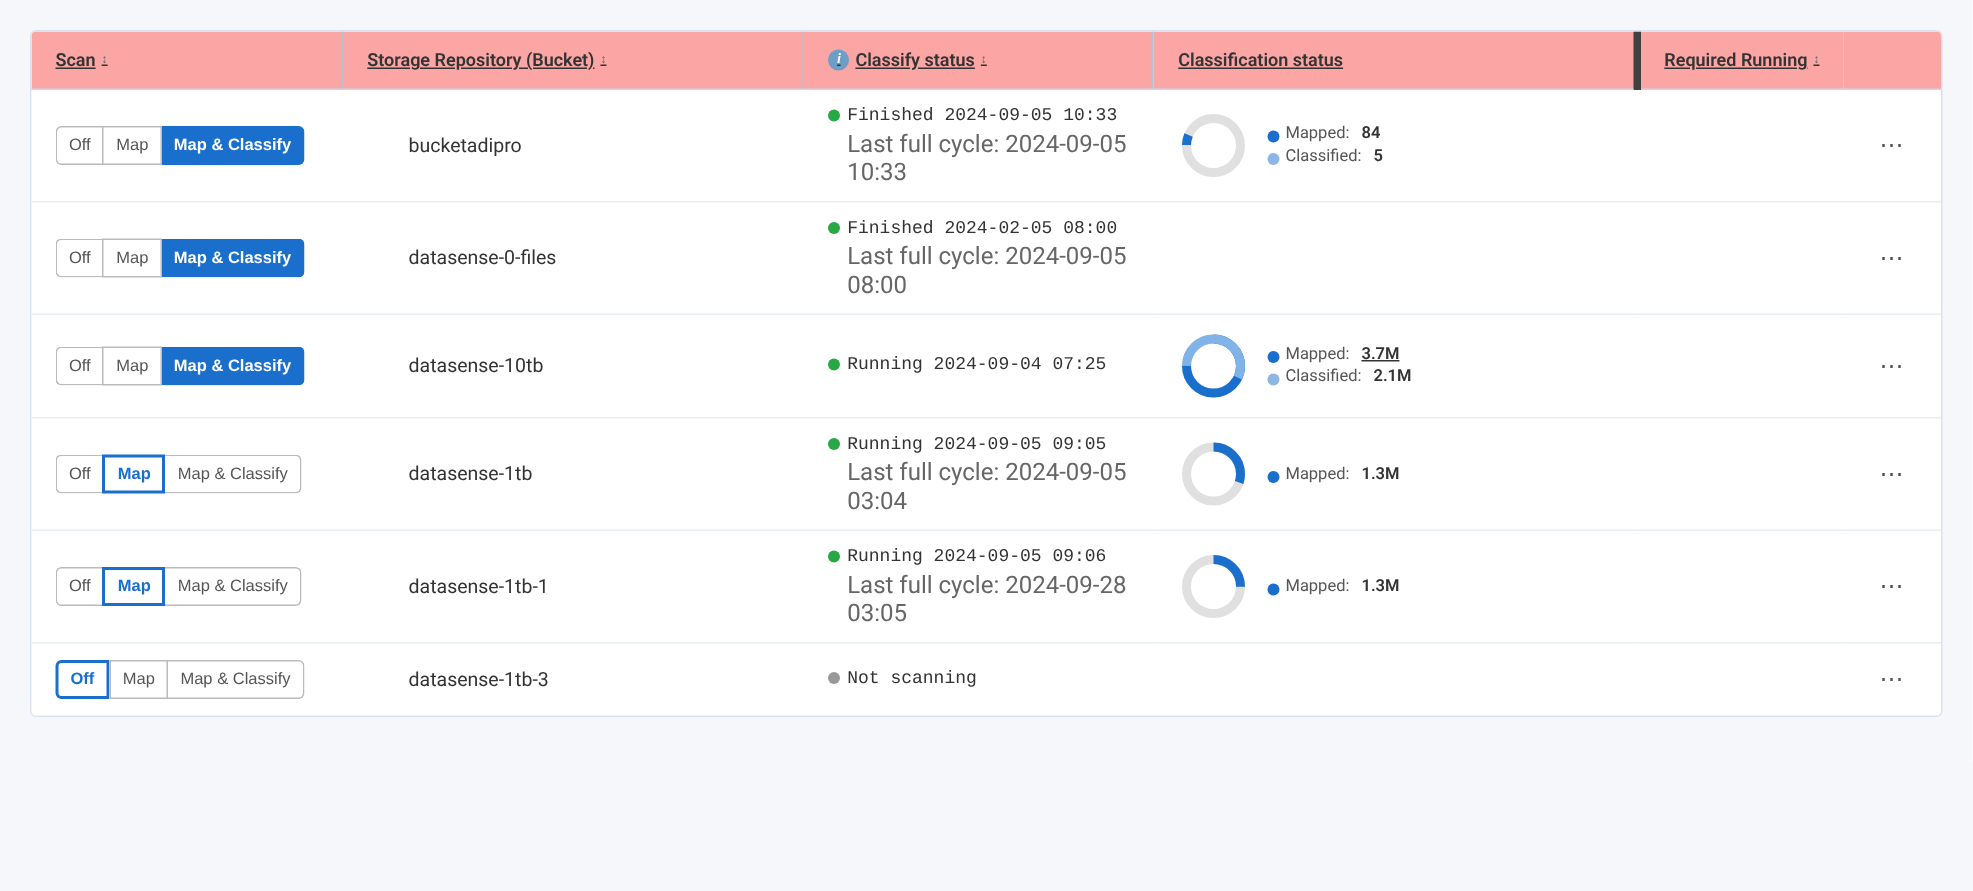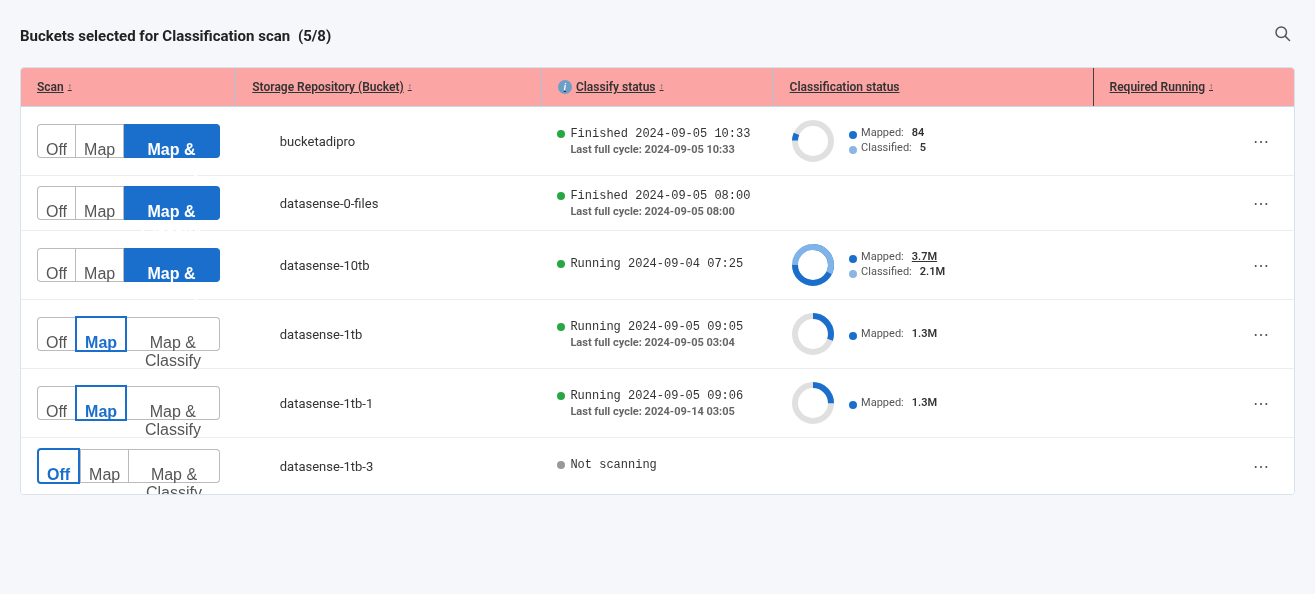--- a/index.html
+++ b/index.html
@@ -99,22 +99,22 @@
       vertical-align: middle;
     }
     .scan-cell {
       display: flex;
       align-items: center;
       gap: 0;
     }
     .scan-btn {
       border: 1px solid #bbb;
       background: #fff;
-      font-size: 16px;
-      padding: 16px 8px;
+      font-size: 11px;
+      padding: 3px 8px;
       cursor: pointer;
       color: #555;
       height: 26px;
     }
     .scan-btn:first-child {
       border-radius: 4px 0 0 4px;
       border-right: none;
     }
     .scan-btn:nth-child(2) {
       border-radius: 0;
@@ -153,23 +153,22 @@
     .dot-green { background: #28a745; }
     .dot-gray { background: #999; }
     .status-line {
       display: flex;
       align-items: center;
       margin-bottom: 2px;
       font-family: Liberation Mono, monospace;
     }
     .last-cycle {
       color: #666;
-      font-size: 11px;
+      font-size: 16px;
       margin-left: 13px;
-      font-weight: bold;
     }
     .classification-cell {
       display: flex;
       align-items: center;
       gap: 12px;
     }
     
     .donut-chart {
       width: 48px;
       height: 48px;
@@ -212,32 +211,20 @@
     .required-action-header {
       display: flex;
       align-items: center;
       gap: 4px;
     }
   </style>
 </head>
 <body>
 
 <div class="page-container">
-  <div class="page-header">
-    <div class="page-title">
-      <span>Buckets selected for Classification scan</span>
-      <span style="margin-left:4px;">(5/8)</span>
-    </div>
-    <button class="search-icon-btn">
-      <svg width="18" height="18" viewBox="0 0 24 24" fill="none" stroke="#555" stroke-width="2" stroke-linecap="round" stroke-linejoin="round">
-        <circle cx="11" cy="11" r="7"></circle>
-        <line x1="16.5" y1="16.5" x2="22" y2="22"></line>
-      </svg>
-    </button>
-  </div>
 
   <div class="table-wrapper">
     <table>
       <thead>
         <tr>
           <th class="scan-col col-divider">
             <div class="th-inner">
               <span>Scan</span>
               <span class="sort-icon">↕</span>
             </div>
@@ -248,21 +235,21 @@
               <span class="sort-icon">↕</span>
             </div>
           </th>
           <th class="mapping-col col-divider">
             <div class="th-inner">
               <span class="info-icon">i</span>
               <span>Classify status</span>
               <span class="sort-icon">↕</span>
             </div>
           </th>
-          <th class="classification-col" style="border-right:1px solid #404040;">
+          <th class="classification-col" style="border-right:5px solid #404040;">
             <div class="th-inner">
               <span>Classification status</span>
             </div>
           </th>
           <th class="action-col">
             <div class="th-inner required-action-header">
               <span>Required Running</span>
               <span class="sort-icon">↕</span>
             </div>
           </th>
@@ -322,21 +309,21 @@
       <button class="scan-btn">Off</button>
       <button class="scan-btn">Map</button>
       <button class="scan-btn active-blue">Map &amp; Classify</button>
     </div>
   </td>
             <td><span class="bucket-name">datasense-0-files</span></td>
             <td>
     <div class="mapping-status">
       <div class="status-line">
         <span class="status-dot dot-green"></span>
-        <span>Finished 2024-09-05 08:00</span>
+        <span>Finished 2024-02-05 08:00</span>
       </div>
   <div class="last-cycle">Last full cycle: 2024-09-05 08:00</div>
               </div>
             </td>
             <td></td>
             <td></td>
             <td><button class="more-btn">⋯</button></td>
           </tr>
           <tr style="background: rgb(255, 255, 255);">
             <td>
@@ -432,21 +419,21 @@
       <button class="scan-btn">Map &amp; Classify</button>
     </div>
   </td>
             <td><span class="bucket-name">datasense-1tb-1</span></td>
             <td>
     <div class="mapping-status">
       <div class="status-line">
         <span class="status-dot dot-green"></span>
         <span>Running 2024-09-05 09:06</span>
       </div>
-  <div class="last-cycle">Last full cycle: 2024-09-14 03:05</div>
+  <div class="last-cycle">Last full cycle: 2024-09-28 03:05</div>
               </div>
             </td>
             <td>
       <div class="classification-cell">
         <svg class="donut-chart" viewBox="0 0 48 48">
 
         <circle cx="24" cy="24" r="18" fill="none" stroke="#e0e0e0" stroke-width="6"></circle>
         <circle cx="24" cy="24" r="18" fill="none" stroke="#1a6fcc" stroke-width="6" stroke-dasharray="28.274333882308138 84.82300164692441" transform="rotate(-90 24 24)"></circle>
 
         </svg>

